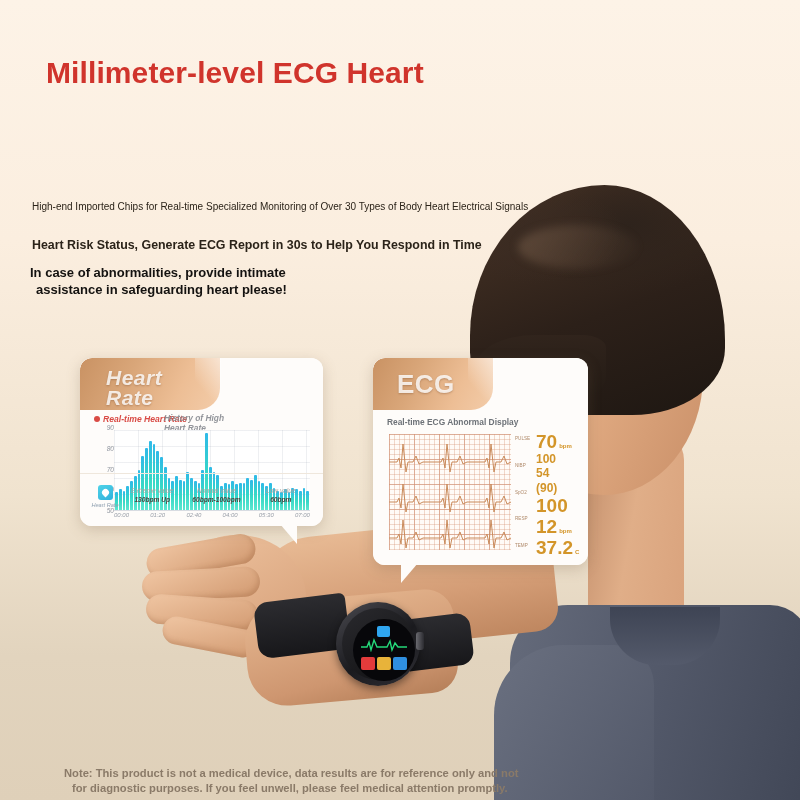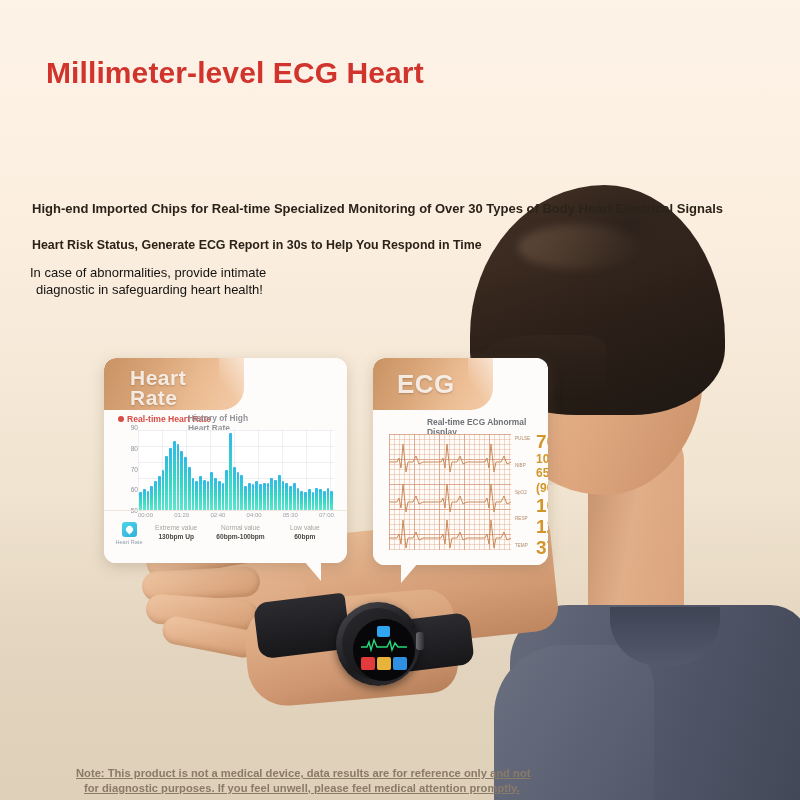--- a/index.html
+++ b/index.html
@@ -88,32 +88,32 @@
   .crown{position:absolute;left:80px;top:30px;width:8px;height:18px;border-radius:3px;
     background:linear-gradient(90deg,#6A6A70,#2B2B30);}
 
   
   .h-red{position:absolute;left:46px;top:55px;width:640px;color:#D0342C;
     font-size:30px;font-weight:bold;line-height:1.22;letter-spacing:.1px;}
   .h-red .l2{display:block;padding-left:14px;}
   .h-black{position:absolute;left:42px;top:125px;width:730px;color:#17120F;
     font-size:25px;font-weight:bold;}
   .p1{position:absolute;left:32px;top:201px;width:760px;color:#2B2319;
-    font-size:13px;font-weight:bold;}
+    font-size:10px;font-weight:normal;}
   .p2{position:absolute;left:32px;top:238px;width:600px;color:#2B2319;
     font-size:12.4px;font-weight:bold;}
   .p3{position:absolute;left:30px;top:265px;width:360px;color:#141210;
-    font-size:13px;font-weight:normal;line-height:1.28;}
+    font-size:13px;font-weight:bold;line-height:1.28;}
   .p3 .l2{display:block;padding-left:6px;}
 
   
   .card{position:absolute;background:#FEFCFA;border-radius:12px;
     box-shadow:0 4px 14px rgba(120,95,70,.25);overflow:visible;}
-  .card.left{left:104px;top:358px;width:243px;height:205px;}
-  .card.right{left:373px;top:358px;width:175px;height:207px;}
+  .card.left{left:80px;top:358px;width:243px;height:168px;font-style:italic;}
+  .card.right{left:373px;top:358px;width:215px;height:207px;}
   .card-inner{position:absolute;inset:0;border-radius:12px;overflow:hidden;background:#FEFCFA;}
   .tail{position:absolute;width:0;height:0;border-left:17px solid transparent;
     border-right:0 solid transparent;border-top:20px solid #FEFCFA;}
   .card.left .tail{right:26px;bottom:-18px;}
   .card.right .tail{left:28px;bottom:-18px;border-left:0 solid transparent;
     border-right:17px solid transparent;}
   .tab{position:absolute;left:0;top:0;height:52px;
     background:linear-gradient(115deg,#C99263 0%,#D9A679 35%,#EDBE95 70%,#F3CCA9 100%);
     border-radius:12px 0 22px 0;display:flex;align-items:center;}
   .card.left .tab{width:140px;}
@@ -152,40 +152,40 @@
     background:linear-gradient(150deg,#4FD3E8,#2FB1DC);position:relative;}
   .heart-ico:after{content:"";position:absolute;left:4px;top:4px;width:7px;height:7px;
     background:#FFF;border-radius:50% 50% 50% 0;transform:rotate(-45deg);}
   .lg-ico-txt{font-size:5.6px;color:#8FA0B0;margin-top:2px;}
   .lg-item{flex:1;text-align:center;line-height:1.35;}
   .lg-k{font-size:6.6px;color:#A7A49F;}
   .lg-v{font-size:6.6px;color:#4A4742;font-weight:bold;}
 
   
   .ecg-wrap{position:absolute;left:0;top:52px;right:0;bottom:0;}
-  .ecg-title{position:absolute;left:14px;top:7px;font-size:8.4px;font-weight:bold;color:#6D7278;margin-left:40px;}
+  .ecg-title{position:absolute;left:14px;top:7px;font-size:8.4px;font-weight:bold;color:#6D7278;}
   .ecg-grid{position:absolute;left:16px;top:24px;width:122px;height:116px;
     background:
       repeating-linear-gradient(90deg,rgba(214,150,120,.35) 0 1px,transparent 1px 5px),
       repeating-linear-gradient(180deg,rgba(214,150,120,.35) 0 1px,transparent 1px 5px),
       repeating-linear-gradient(90deg,rgba(196,120,90,.5) 0 1px,transparent 1px 25px),
       repeating-linear-gradient(180deg,rgba(196,120,90,.5) 0 1px,transparent 1px 25px),
       #FFFBF7;}
   .leadcol{position:absolute;left:142px;top:26px;width:22px;height:112px;
     display:flex;flex-direction:column;justify-content:space-between;
     font-size:4.6px;color:#B08A6A;}
   .vitals{position:absolute;left:163px;top:22px;width:52px;color:#D39529;font-weight:bold;}
   .v-row{display:flex;align-items:baseline;margin-bottom:1px;}
   .v-big{font-size:19px;line-height:1.05;}
   .v-mid{font-size:12px;line-height:1.12;}
   .v-unit{font-size:6px;margin-left:2px;font-weight:bold;}
 
   
-  .note{position:absolute;left:76px;top:766px;width:560px;color:#8A7A68;
-    font-size:11.2px;font-weight:bold;line-height:1.3;text-decoration:underline;}
+  .note{position:absolute;left:64px;top:766px;width:560px;color:#8A7A68;
+    font-size:11.2px;font-weight:bold;line-height:1.3;}
   .note .l2{display:block;padding-left:8px;}
 </style>
 </head>
 <body>
 
 <div id="stage">
 
   <div class="person">
     <div class="neck"></div>
     <div class="torso"></div>
@@ -229,21 +229,21 @@
     <div class="crown"></div>
   </div>
 
   <div class="h-red">
     <span>Millimeter-level ECG Heart</span>
   </div>
   <div class="p1">High-end Imported Chips for Real-time Specialized Monitoring of Over 30 Types of Body Heart Electrical Signals</div>
   <div class="p2">Heart Risk Status, Generate ECG Report in 30s to Help You Respond in Time</div>
   <div class="p3">
     <span>In case of abnormalities, provide intimate</span>
-    <span class="l2">diagnostic in safeguarding heart health!</span>
+    <span class="l2">assistance in safeguarding heart please!</span>
   </div>
 
   <div class="card left">
     <div class="tail"></div>
     <div class="card-inner">
       <div class="tab">
         <div class="tab-txt">
           <span>Heart</span><br>
           <span>Rate</span>
         </div>
@@ -390,21 +390,21 @@
 
         <div class="vitals">
           <div class="v-row">
             <span class="v-big">70</span>
             <span class="v-unit">bpm</span>
           </div>
           <div class="v-row">
             <span class="v-mid">100</span>
           </div>
           <div class="v-row">
-            <span class="v-mid">65</span>
+            <span class="v-mid">54</span>
           </div>
           <div class="v-row">
             <span class="v-mid">(90)</span>
           </div>
           <div class="v-row">
             <span class="v-big">100</span>
           </div>
           <div class="v-row">
             <span class="v-big">12</span>
             <span class="v-unit">bpm</span>

